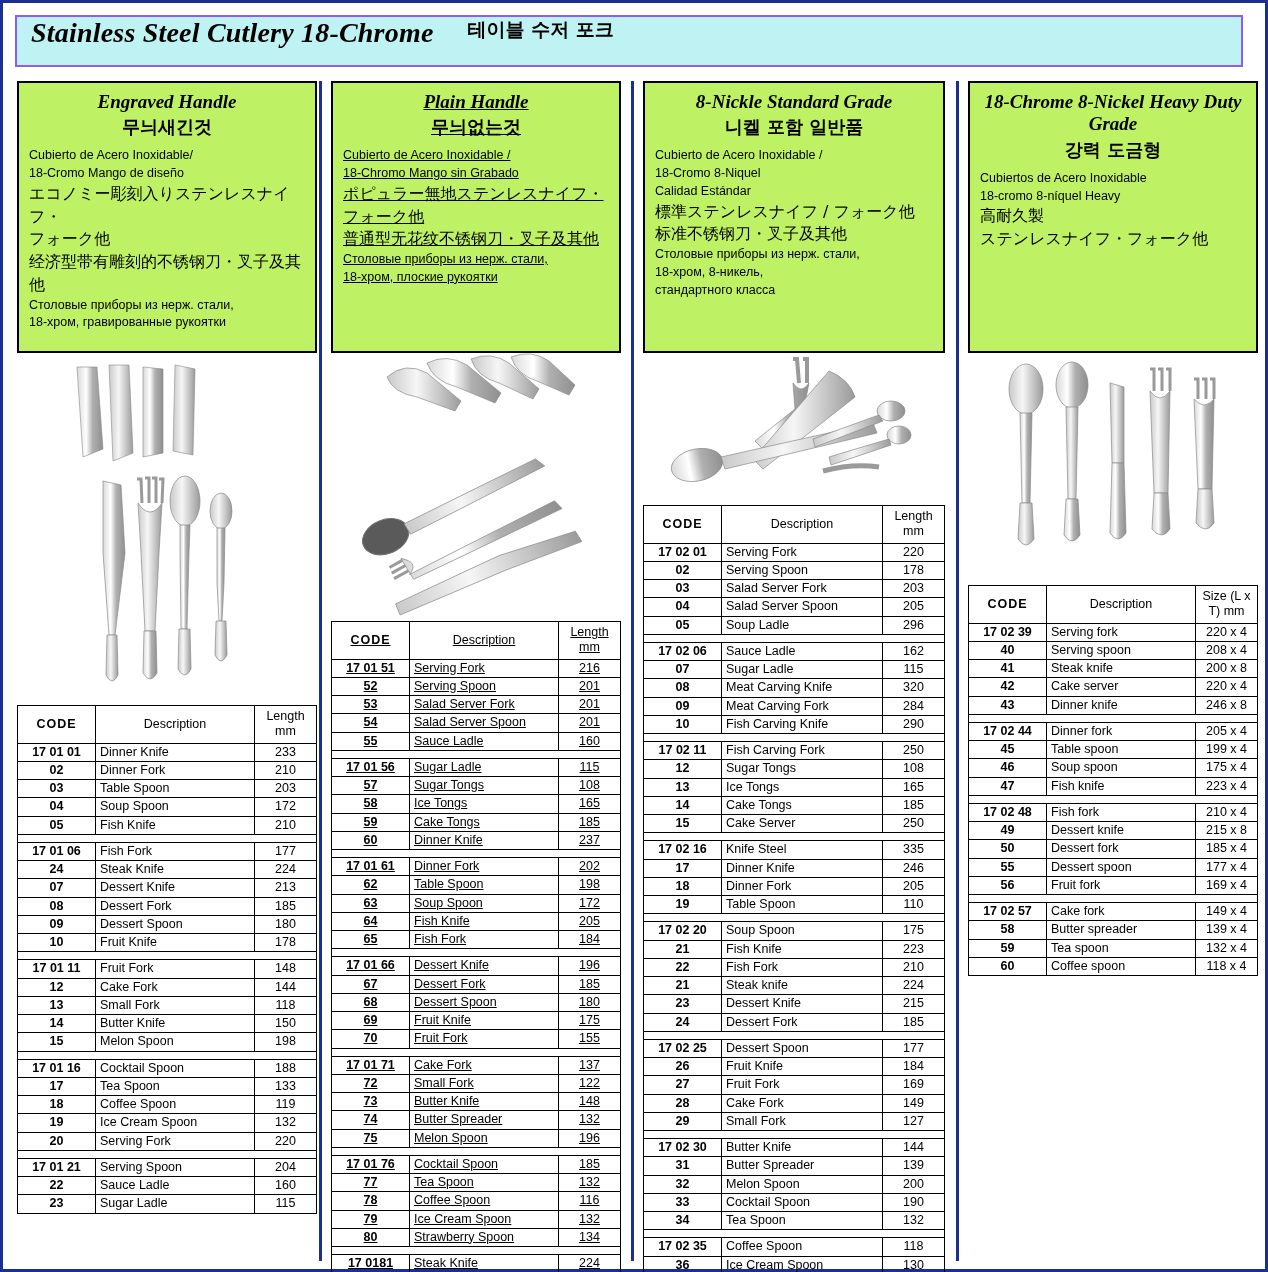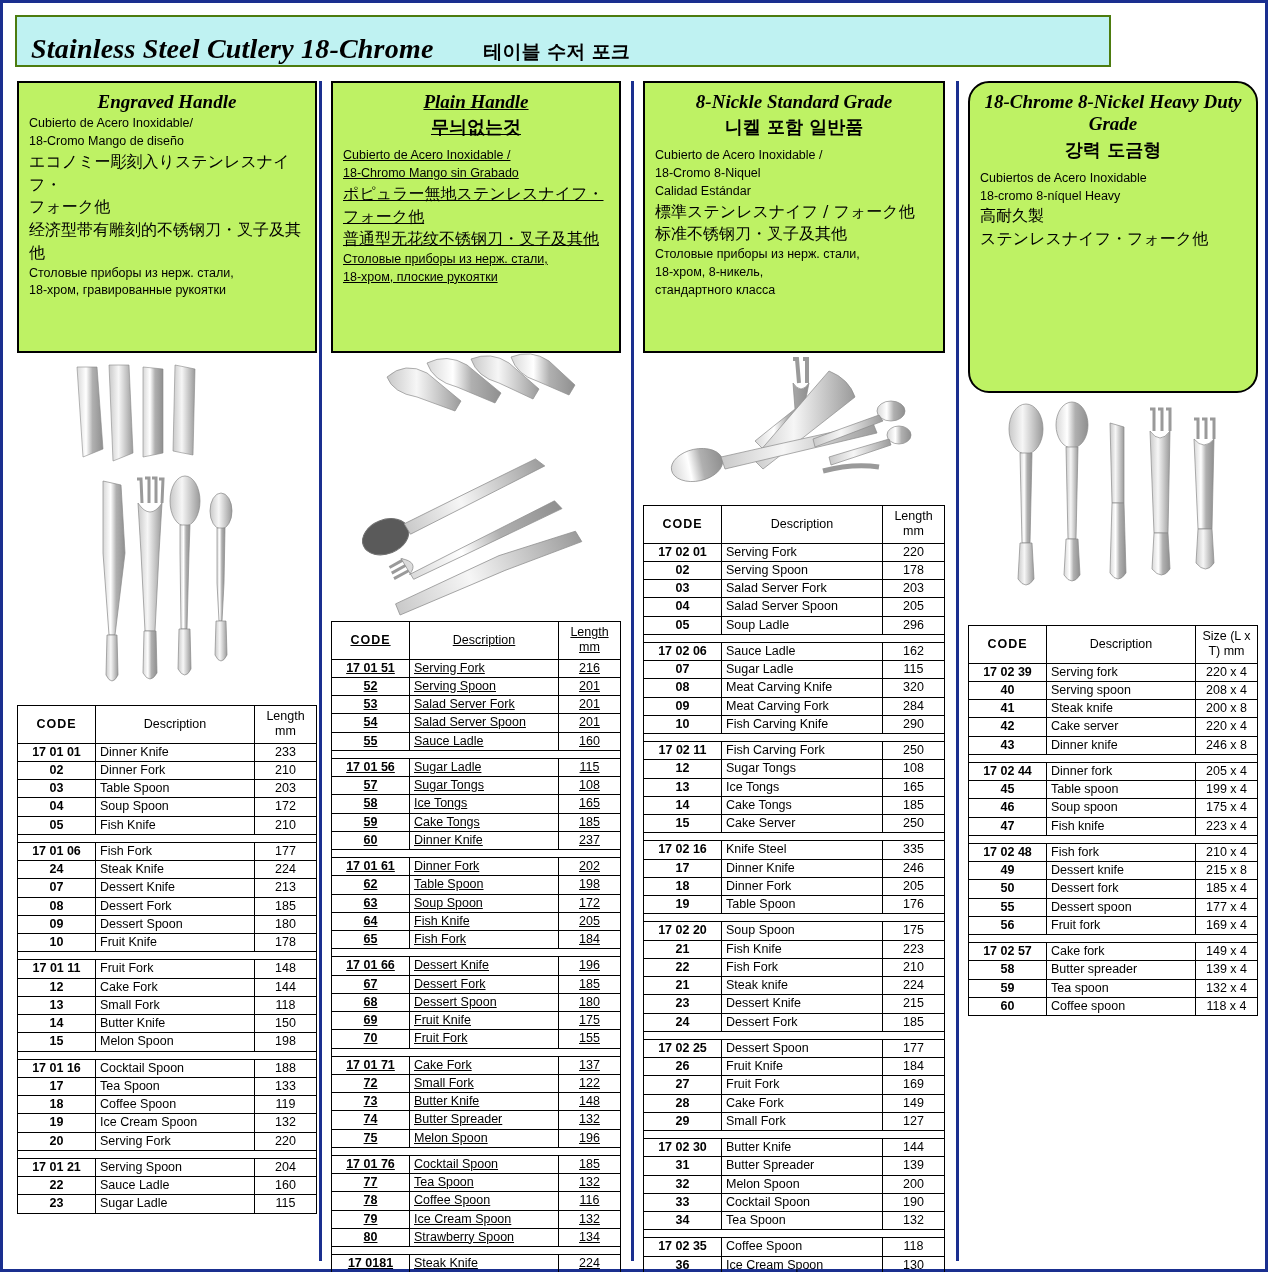--- a/index.html
+++ b/index.html
@@ -11,33 +11,33 @@
     position:relative;
     overflow:hidden;
   }
   .page{
     position:absolute;left:0;top:0;width:1268px;height:1272px;
     border:3px solid #1a2f8f;
     box-sizing:border-box;
   }
   
   .header{
-    position:absolute;left:12px;top:12px;width:1096px;height:52px;
+    position:absolute;left:12px;top:12px;width:1228px;height:52px;
     background:#bff2f2;
-    border:2px solid #4d7c0f;
+    border:2px solid #8b5cf6;
     box-sizing:border-box;
-    display:flex;align-items:flex-end;
+    display:flex;align-items:flex-start;
   }
   .header .title{
     font-size:28px;font-weight:bold;font-style:italic;
     margin-left:14px;letter-spacing:0.2px;
     font-family:"Liberation Serif", serif;
   }
   .header .sub{
-    font-size:19px;font-weight:bold;margin-left:50px;
+    font-size:19px;font-weight:bold;margin-left:34px;
     font-family:"DejaVu Sans", sans-serif;
   }
   
   .col{position:absolute;top:78px;box-sizing:border-box;}
   .col-sep{
     position:absolute;top:78px;width:3px;background:#1a2f8f;height:1180px;
   }
   
   .headbox{
     border:2px solid #000;background:#bef264;box-sizing:border-box;
@@ -87,20 +87,21 @@
     <div class="sub">테이블 수저 포크</div>
   </div>
 
   <div class="col-sep" style="left:316px"></div>
   <div class="col-sep" style="left:628px"></div>
   <div class="col-sep" style="left:953px"></div>
 
   <div class="col" style="left:14px;width:300px;">
     <div class="headbox" style="height:272px;">
       <div class="hb-title">Engraved Handle</div>
+      <div class="hb-kor">무늬새긴것</div>
       <div class="hb-body">
         <div>Cubierto de Acero Inoxidable/</div>
         <div>18-Cromo Mango de diseño</div>
         <div class="cjk">エコノミー彫刻入りステンレスナイフ・</div>
         <div class="cjk">フォーク他</div>
         <div class="cjk">经济型带有雕刻的不锈钢刀・叉子及其他</div>
         <div>Столовые приборы из нерж. стали,</div>
         <div>18-хром, гравированные рукоятки</div>
       </div>
     </div>
@@ -660,21 +661,21 @@
             <td class="len">246</td>
           </tr>
         <tr>
             <td class="code">18</td>
             <td class="desc">Dinner Fork</td>
             <td class="len">205</td>
           </tr>
         <tr>
             <td class="code">19</td>
             <td class="desc">Table Spoon</td>
-            <td class="len">176</td>
+            <td class="len">110</td>
           </tr>
         <tr class="spacer-row">
             <td colspan="3"></td>
           </tr>
         <tr>
             <td class="code">17 02 20</td>
             <td class="desc">Soup Spoon</td>
             <td class="len">175</td>
           </tr>
         <tr>
@@ -770,21 +771,21 @@
             <td class="code">36</td>
             <td class="desc">Ice Cream Spoon</td>
             <td class="len">130</td>
           </tr>
 
       </tbody>
     </table>
   </div>
 
   <div class="col" style="left:965px;width:290px;">
-    <div class="headbox" style="height:312px;border-radius:21px;">
+    <div class="headbox" style="height:272px;">
       <div class="hb-title">18-Chrome 8-Nickel Heavy Duty Grade</div>
       <div class="hb-kor">강력 도금형</div>
       <div class="hb-body">
         <div>Cubiertos de Acero Inoxidable</div>
         <div>18-cromo 8-níquel Heavy</div>
         <div class="cjk">高耐久製</div>
         <div class="cjk">ステンレスナイフ・フォーク他</div>
       </div>
     </div>
 

